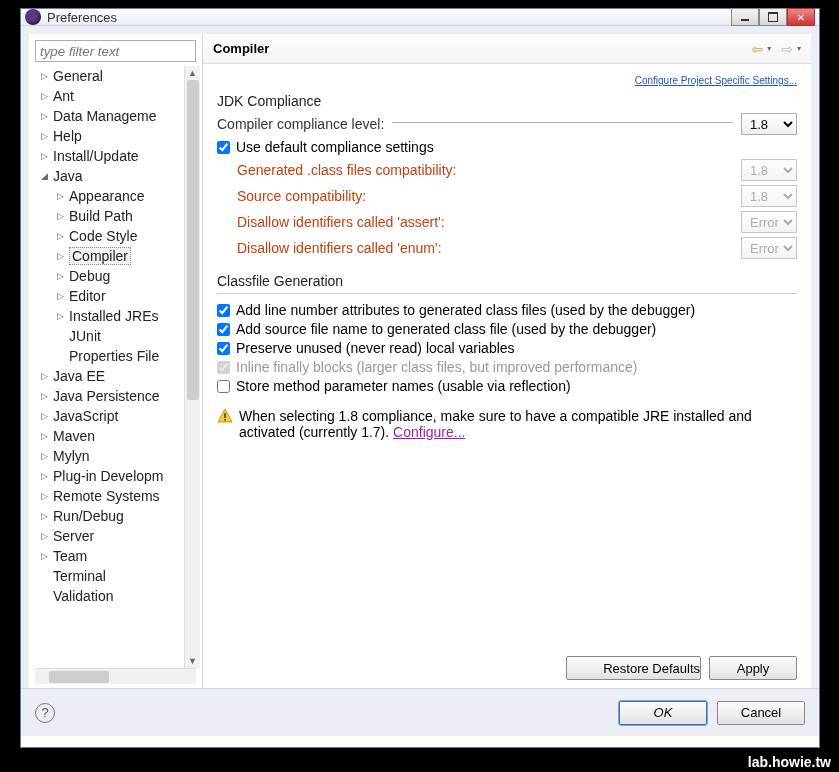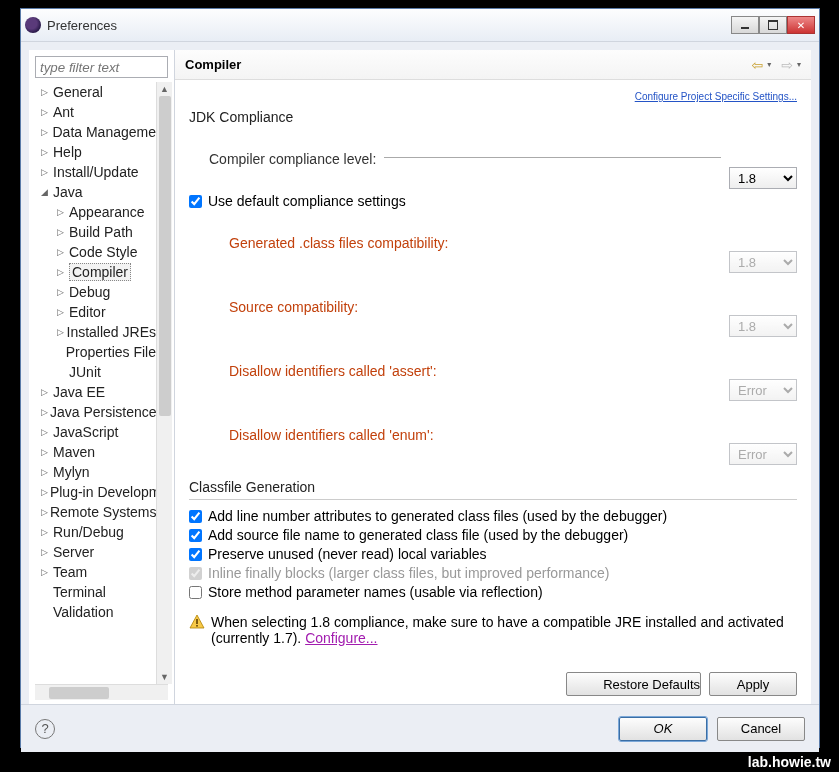--- a/index.html
+++ b/index.html
@@ -1,30 +1,30 @@
 <!DOCTYPE html>
 <html><head>
 <meta charset="utf-8">
 <style>
 * { box-sizing: border-box; margin: 0; padding: 0; }
 body { font-family: "Segoe UI", Tahoma, sans-serif; font-size: 13px; background: #000; width: 839px; height: 772px; position: relative; }
 .watermark { position: absolute; bottom: 2px; right: 8px; color: #fff; font-family: Arial; font-size: 14px; font-weight: bold; z-index: 1000; }
 .window { position: absolute; left: 20px; top: 8px; width: 800px; height: 740px; background: #fff; border: 1px solid #5a7ba8; box-shadow: 0 0 8px rgba(0,0,0,0.3); }
-.titlebar { height: 15px; background: linear-gradient(#fdfdfe, #e8edf5); display: flex; align-items: center; padding: 16px 4px; border-bottom: 1px solid #d0d5de; }
+.titlebar { height: 15px; background: linear-gradient(#fdfdfe, #e8edf5); display: flex; align-items: center; padding: 8px 4px; border-bottom: 1px solid #d0d5de; }
 .titlebar .icon { width: 16px; height: 16px; margin-right: 6px; background: radial-gradient(circle at 40% 40%, #5a3a7a 40%, #2a1a4a 70%); border-radius: 50%; }
 .titlebar .title { flex: 1; color: #333; }
 .winbtns { display: flex; gap: 0; }
 .winbtn { width: 28px; height: 18px; border: 1px solid #888; background: linear-gradient(#f5f5f5,#d8d8d8); display: flex; align-items: center; justify-content: center; font-size: 11px; }
 .winbtn.close { background: linear-gradient(#e88,#c33); color: #fff; border-color: #a33; }
 .winbtn.max { position: relative; }
 .winbtn.max::before { content:""; width:8px; height:7px; border:1px solid #333; border-top-width:2px; }
 .winbtn.min::before { content:""; width:8px; height:0; border-bottom:2px solid #333; margin-top:5px; }
 .winbtn.close::before { content:"✕"; font-size:10px; }
 .body { display: flex; height: calc(100% - 28px - 48px); border: 8px solid #ebeef4; border-bottom: none; }
-.sidebar { width: 146px; background: #fff; border-right: 1px solid #d0d5de; display: flex; flex-direction: column; padding: 6px 0 0 6px; }
+.sidebar { width: 174px; background: #fff; border-right: 1px solid #d0d5de; display: flex; flex-direction: column; padding: 6px 0 0 6px; }
 .filter { margin: 0 6px 4px 0; }
 .filter input { width: 100%; height: 22px; padding: 2px 4px; border: 1px solid #abadb3; color: #888; font-style: italic; }
 .treewrap { flex: 1; overflow: hidden; position: relative; display: flex; }
 .tree { flex: 1; overflow: hidden; font-size: 14px; color: #222; }
 .tree-scroll { width: 16px; background: #f0f0f0; border-left: 1px solid #ddd; position: relative; margin-right: 2px; }
 .tree-scroll .thumb { position: absolute; top: 14px; left: 2px; width: 12px; height: 320px; background: #cdcdcd; border-radius: 2px; }
 .tree-scroll .arr { position: absolute; left: 3px; font-size: 9px; color: #666; }
 .tree-scroll .arr.up { top: 2px; } .tree-scroll .arr.dn { bottom: 2px; }
 .hscroll { height: 16px; background: #f0f0f0; border-top: 1px solid #ddd; margin: 0 6px 4px 0; position: relative; }
 .hscroll .thumb { position: absolute; left: 14px; top: 2px; width: 60px; height: 12px; background: #cdcdcd; border-radius: 2px; }
@@ -38,24 +38,24 @@
 .navbtns { display: flex; align-items: center; gap: 2px; }
 .navbt { font-size: 14px; color: #c8a030; cursor: pointer; }
 .navbt.fwd { color: #bbb; }
 .dd { font-size: 8px; color: #666; margin-left: 2px; }
 .content { flex: 1; padding: 8px 14px 10px 14px; overflow: hidden; }
 .linkrow { text-align: right; margin-bottom: 6px; }
 .linkrow a { color: #2454c6; text-decoration: underline; font-size: 10px; }
 .group-title { font-size: 14px; color: #222; margin-bottom: 4px; }
 .sep { height: 1px; background: #ccc; margin: 2px 0 8px 0; }
 .row { display: flex; align-items: center; margin: 4px 0; }
-.row .lbl { font-size: 14px; color: #333; margin-left: 20px; }
+.row .lbl { font-size: 14px; color: #333; }
 .row.dis .lbl { color: #c2410c; }
 .row .line { flex: 1; border-bottom: 1px solid #aaa; margin: 0 8px 4px 8px; }
-.row select { width: 68px; height: 22px; border: 1px solid #abadb3; background: linear-gradient(#fff,#eee); font-size: 13px; padding-left: 4px; margin-top: 38px; }
+.row select { width: 56px; height: 22px; border: 1px solid #abadb3; background: linear-gradient(#fff,#eee); font-size: 13px; padding-left: 4px; }
 .row select:disabled { color: #888; }
 .row.ind { padding-left: 20px; }
 .chk { display: flex; align-items: center; margin: 3px 0; font-size: 14px; }
 .chk input { margin-right: 6px; }
 .chk.dis { color: #999; }
 .warn { display: flex; align-items: flex-start; margin-top: 14px; font-size: 14px; }
 .warn .ico { width: 16px; height: 16px; margin-right: 6px; flex-shrink: 0; }
 .warn a { color: #a21caf; text-decoration: underline; }
 .btnrow { display: flex; justify-content: flex-end; gap: 8px; padding: 8px 14px; }
 .btn { min-width: 88px; height: 24px; border: 1px solid #888; background: linear-gradient(#fdfdfd,#e2e2e2); font-size: 13px; cursor: pointer; border-radius: 2px; }
@@ -134,25 +134,25 @@
             <div class="node d1">
               <span class="tw">▷</span>
               <span class="lbl">Editor</span>
             </div>
             <div class="node d1">
               <span class="tw">▷</span>
               <span class="lbl">Installed JREs</span>
             </div>
             <div class="node d1">
               <span class="tw"></span>
+              <span class="lbl">JUnit</span>
+            </div>
+            <div class="node d1">
+              <span class="tw"></span>
               <span class="lbl">Properties File</span>
-            </div>
-            <div class="node d1">
-              <span class="tw"></span>
-              <span class="lbl">JUnit</span>
             </div>
             <div class="node d0">
               <span class="tw">▷</span>
               <span class="lbl">Java EE</span>
             </div>
             <div class="node d0">
               <span class="tw">▷</span>
               <span class="lbl">Java Persistence</span>
             </div>
             <div class="node d0">

